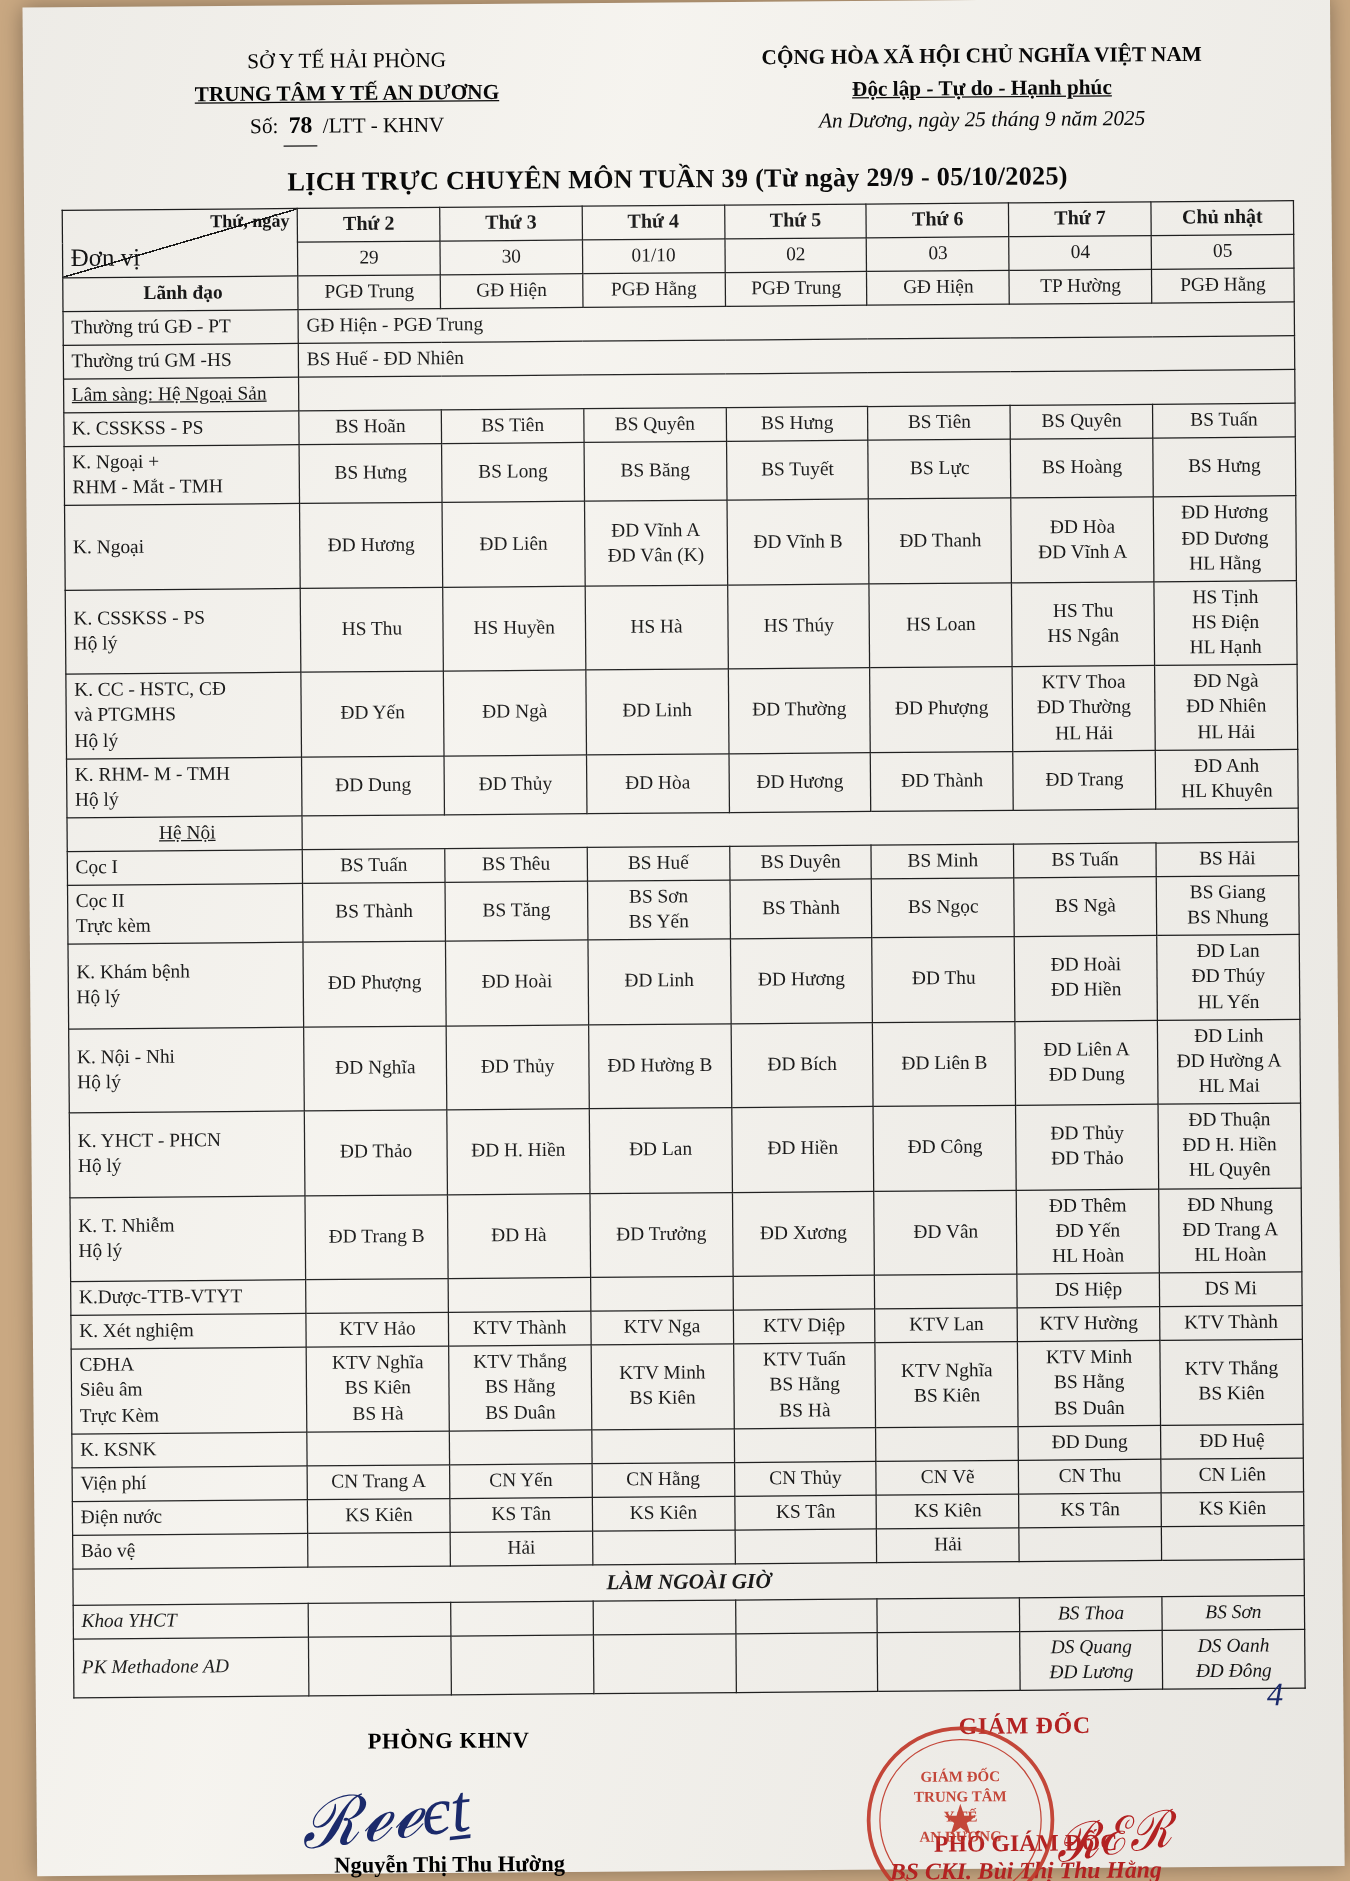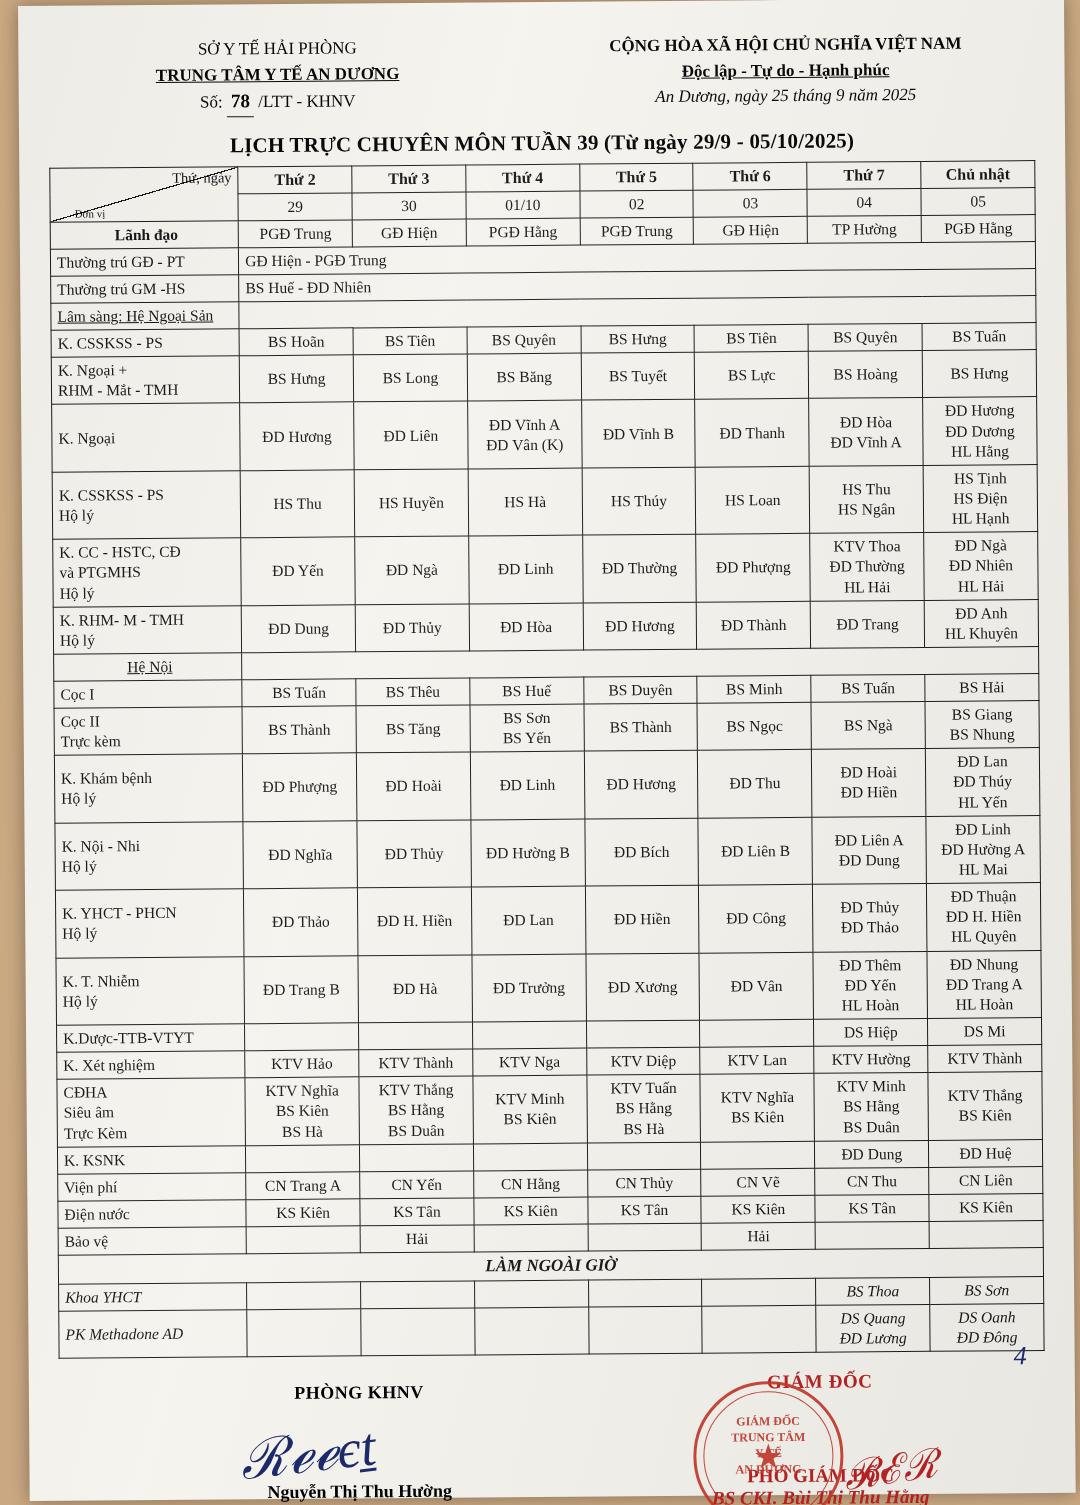--- a/index.html
+++ b/index.html
@@ -53,22 +53,22 @@
     color:#141414;
   }
   .lbl { text-align:left; padding-left:6px; font-size:15.5px; }
   .lbl-u { text-decoration:underline; }
   .hd { font-weight:bold; font-size:16px; }
   .corner { position:relative; }
   .corner .diag {
     position:absolute; left:0; top:0; width:100%; height:100%;
     background:linear-gradient(to right bottom, transparent calc(50% - .6px), #1a1a1a calc(50% - .6px), #1a1a1a calc(50% + .6px), transparent calc(50% + .6px));
   }
-  .corner .tr { position:absolute; right:6px; top:1px; font-size:14.5px;}
-  .corner .bl { position:absolute; left:24px; bottom:1px; font-size:11px;}
+  .corner .tr { position:absolute; right:6px; top:1px; font-size:14.5px;font-weight:bold;}
+  .corner .bl { position:absolute; left:6px; bottom:1px; font-size:20px;}
   .multi { font-size:15.5px; }
   .multi div { line-height:1.3; }
   .centerspan { text-align:center; font-style:italic; font-weight:bold; font-size:17px;}
   .ital-cell { font-style:italic; }
 
   
   .footer { position:relative; height:190px; margin-top:4px;}
   .sig-left { position:absolute; left:150px; top:22px; width:300px; text-align:center;}
   .sig-left .role { font-size:18px; font-weight:bold; letter-spacing:.5px;}
   .sig-left .name { font-size:18px; font-weight:bold; margin-top:78px;}

